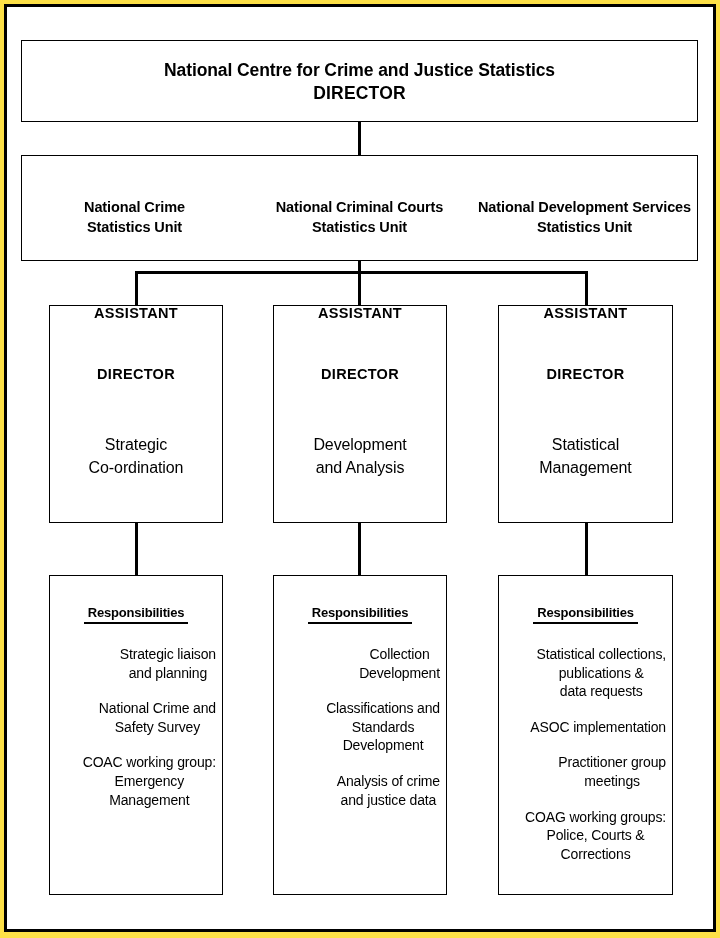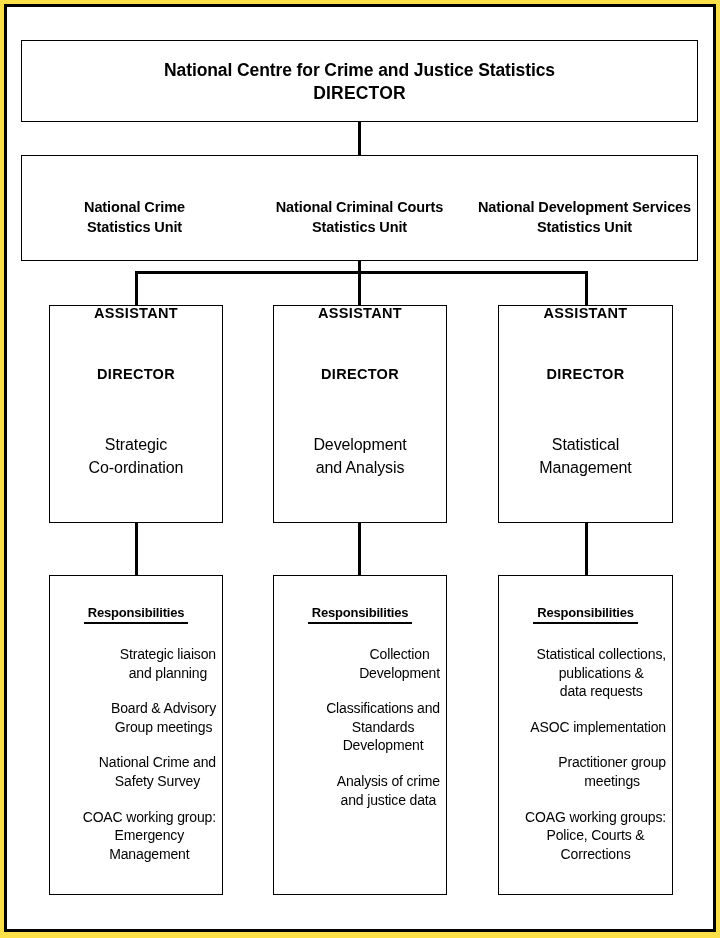--- a/index.html
+++ b/index.html
@@ -234,22 +234,20 @@
       <span class="l1">Statistical</span>
       <span class="l2">Management</span>
     </div>
   </div>
 
   <div class="node-box resp-box col-1">
     <div class="resp-heading">Responsibilities</div>
     <div class="resp-list">
       <div class="resp-item">Strategic liaison
 and planning</div>
-      <div class="resp-item">Board &amp; Advisory
-Group meetings</div>
       <div class="resp-item">National Crime and
 Safety Survey</div>
       <div class="resp-item">COAC working group:
 Emergency
 Management</div>
     </div>
   </div>
 
   <div class="node-box resp-box col-2">
     <div class="resp-heading">Responsibilities</div>

